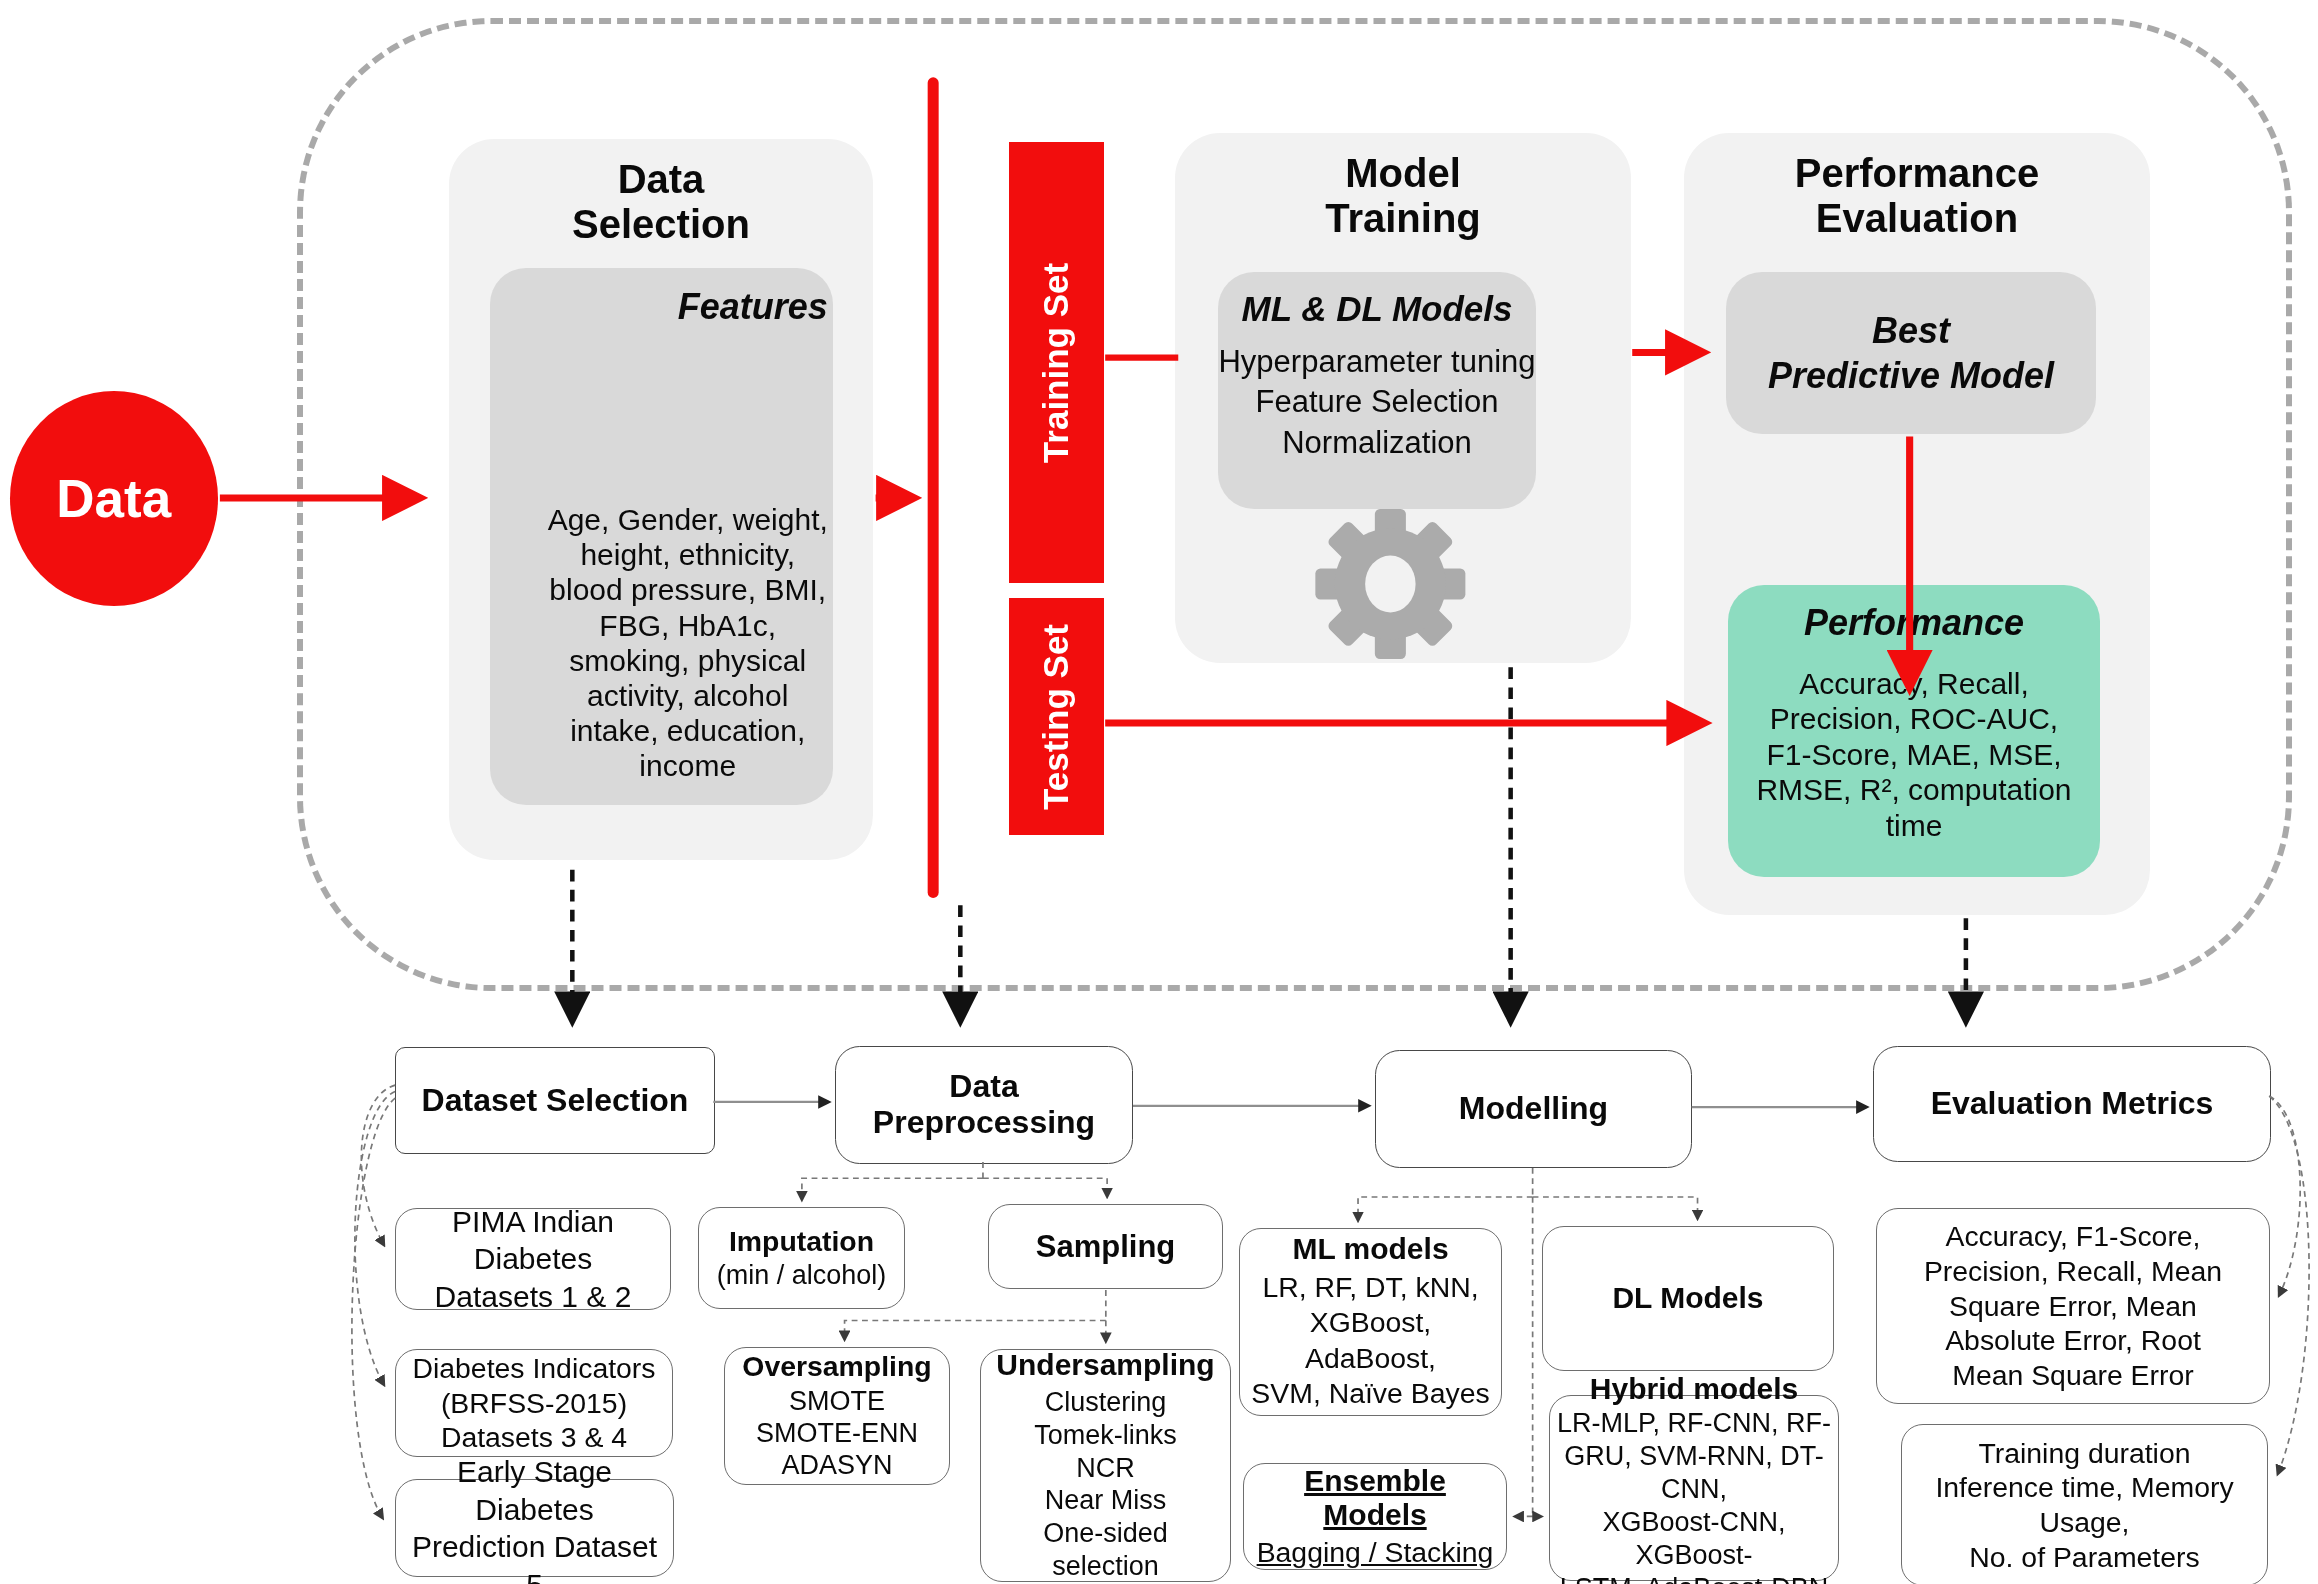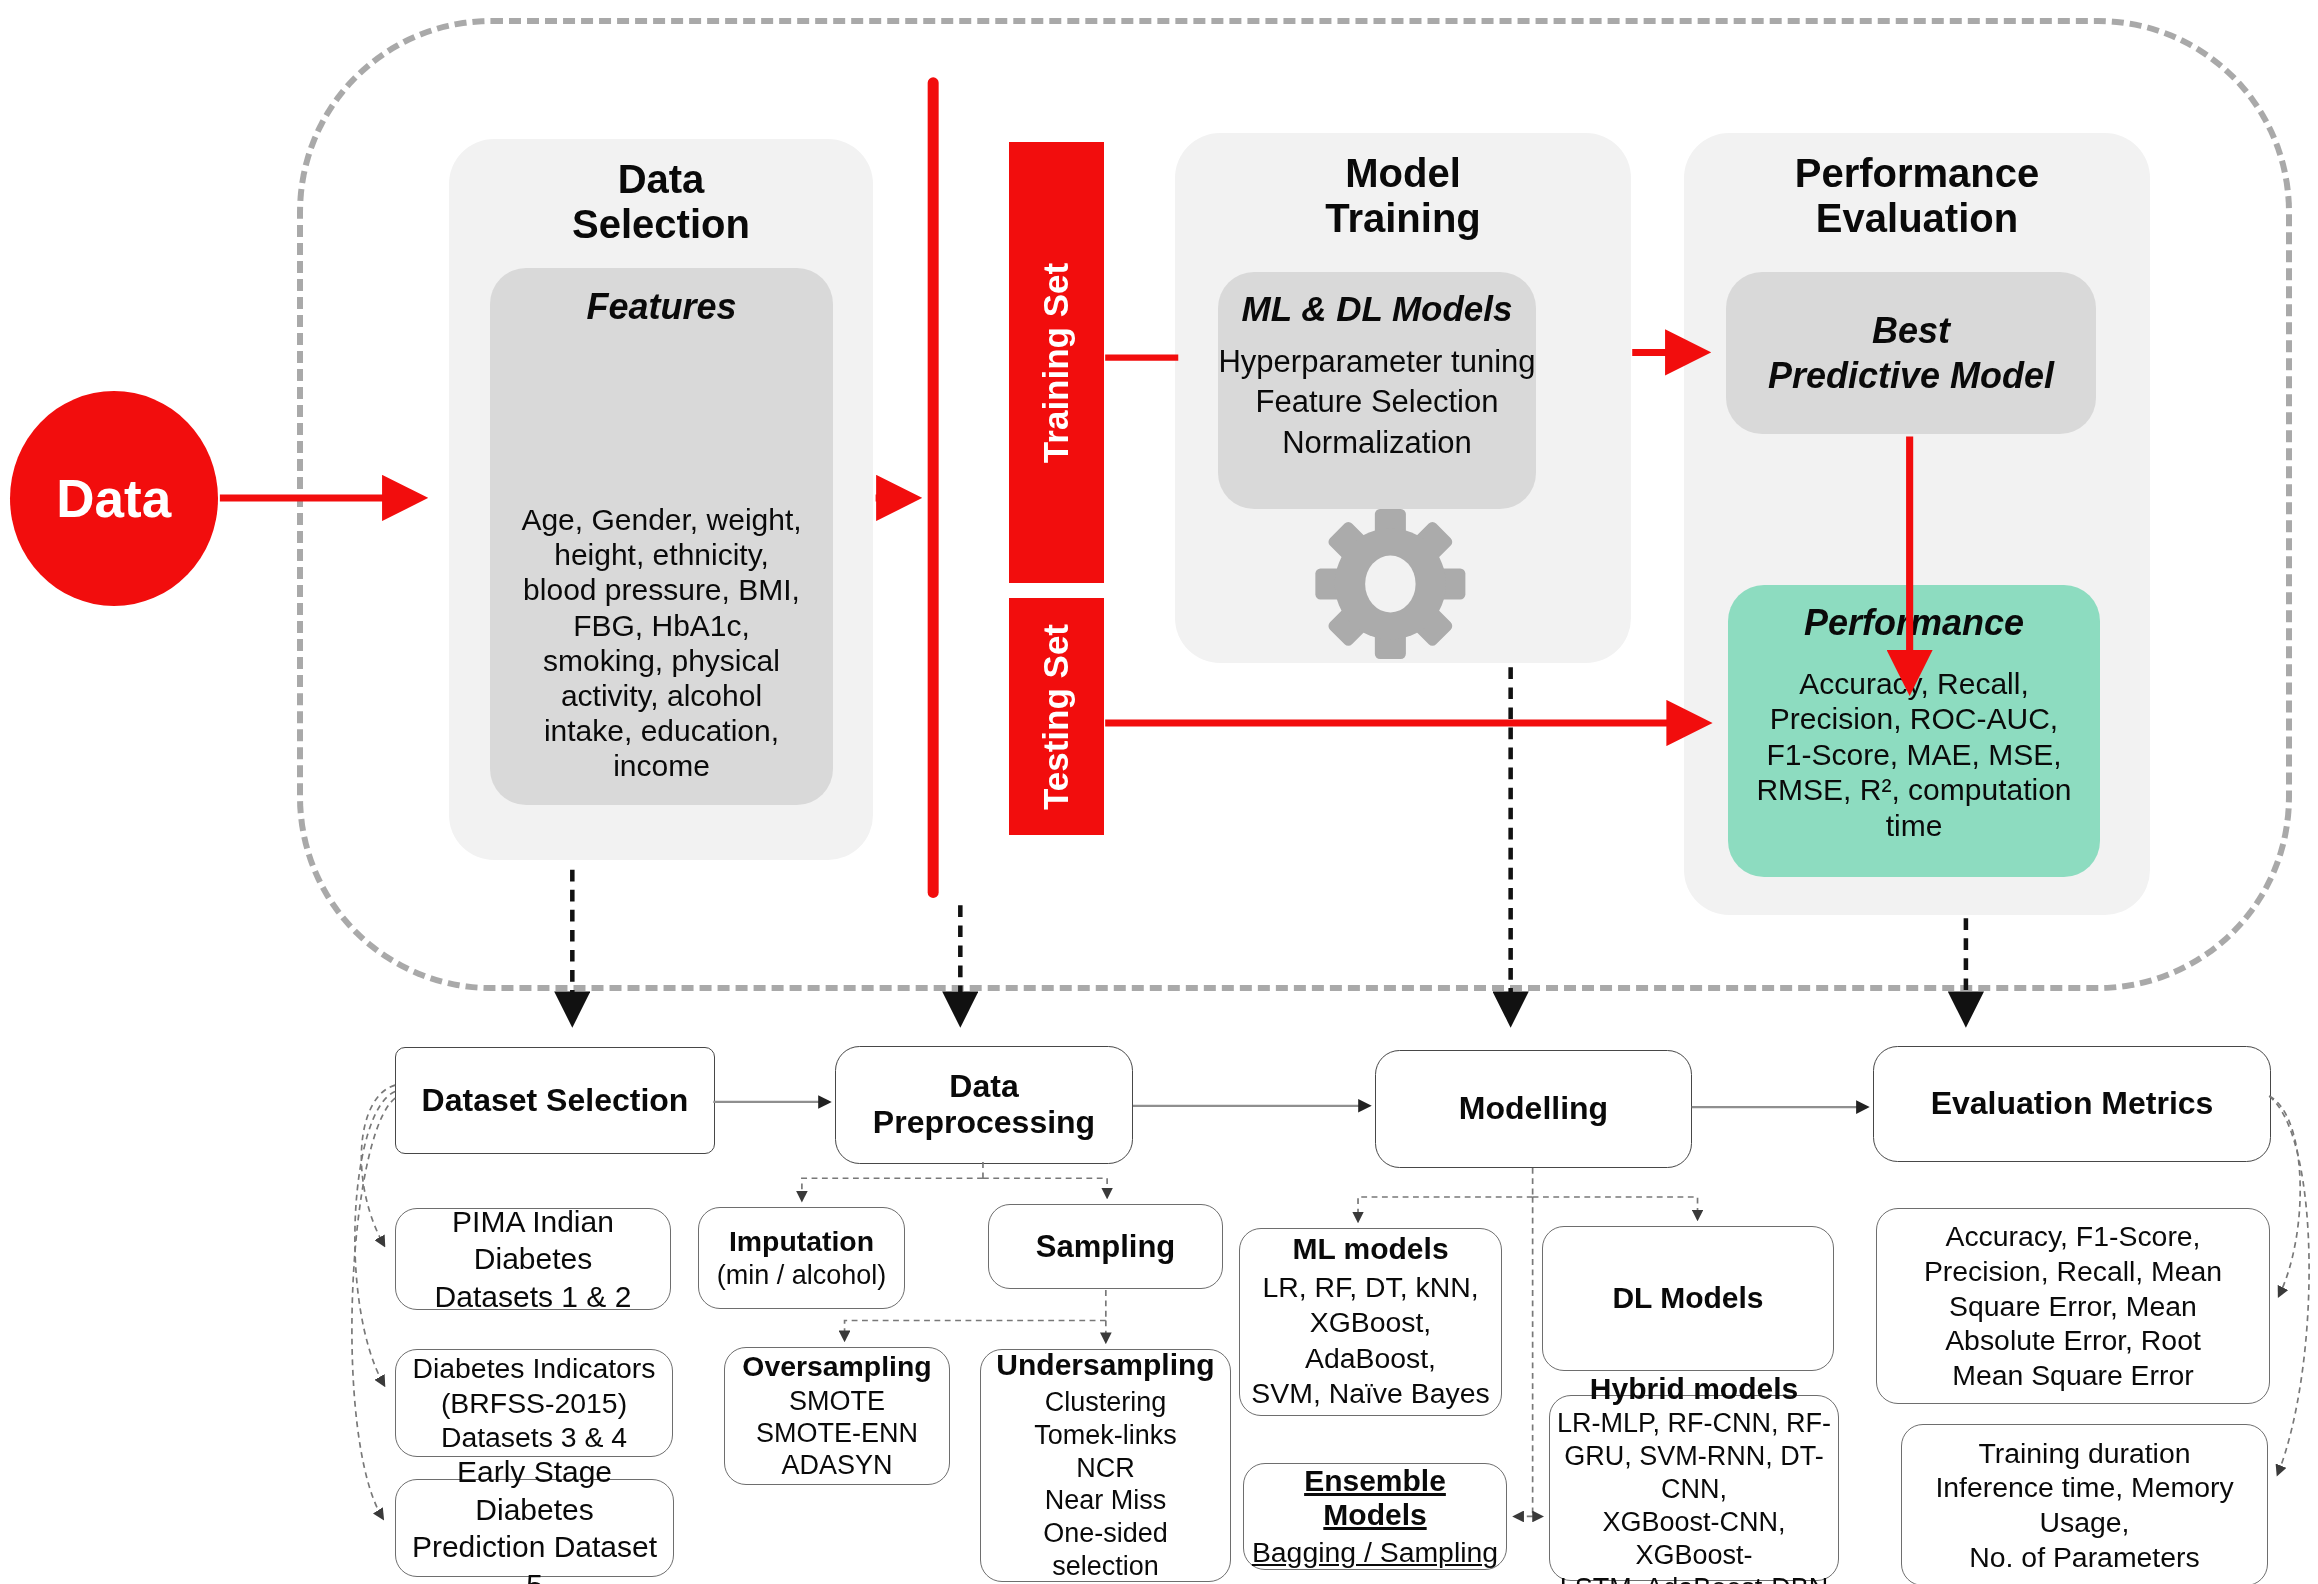--- a/index.html
+++ b/index.html
@@ -24,21 +24,21 @@
   .panel{background:#f2f2f2;border-radius:45px;}
   .panel-title{font-weight:800;font-size:40px;line-height:1.12;text-align:center;}
   #ds-panel{left:449px;top:139px;width:424px;height:721px;}
   #mt-panel{left:1175px;top:133px;width:456px;height:530px;}
   #pe-panel{left:1684px;top:133px;width:466px;height:782px;}
   .panel .panel-title{margin-top:18px;}
 
   
   .inner{background:#d9d9d9;border-radius:36px;}
   #features-box{left:490px;top:268px;width:343px;height:537px;
-    display:flex;flex-direction:column;align-items:center;justify-content:space-between;
+    display:flex;flex-direction:column;align-items:flex-end;justify-content:space-between;
     box-sizing:border-box;padding:18px 5.2px 22px 5.2px;}
   #features-title,#mldl-title,#perf-title,#best-box{font-style:italic;font-weight:700;}
   #features-title{font-size:36px;}
   #features-list{font-size:30px;line-height:1.17;}
   #mldl-box{left:1218px;top:272px;width:318px;height:237px;box-sizing:border-box;
     padding-top:17px;gap:13px;}
   #mldl-title{font-size:35px;}
   #mldl-body{font-size:31px;line-height:1.3;}
   #best-box{left:1726px;top:272px;width:370px;height:162px;font-size:36px;line-height:1.25;}
   #perf-box{left:1728px;top:585px;width:372px;height:292px;background:#8ddcc0;border-radius:36px;
@@ -190,21 +190,21 @@
     <div class="sub-title">ML models</div>
     <div class="sub-body pre">LR, RF, DT, kNN,
 XGBoost, AdaBoost,
 SVM, Naïve Bayes</div>
   </div>
   <div class="abs sub col" id="s-dl">
     <div class="sub-title">DL Models</div>
   </div>
   <div class="abs sub col" id="s-ens">
     <div class="sub-title">Ensemble Models</div>
-    <div class="sub-body pre">Bagging / Sampling</div>
+    <div class="sub-body pre">Bagging / Stacking</div>
   </div>
   <div class="abs sub col" id="s-hyb">
     <div class="sub-title">Hybrid models</div>
     <div class="sub-body pre">LR-MLP, RF-CNN, RF-
 GRU, SVM-RNN, DT-CNN,
 XGBoost-CNN, XGBoost-
 LSTM, AdaBoost-DBN</div>
   </div>
 
   <div class="abs sub center pre" id="s-em1">Accuracy, F1-Score,

